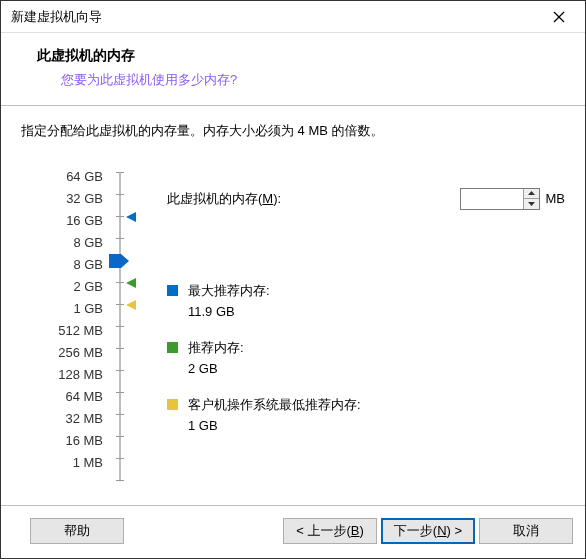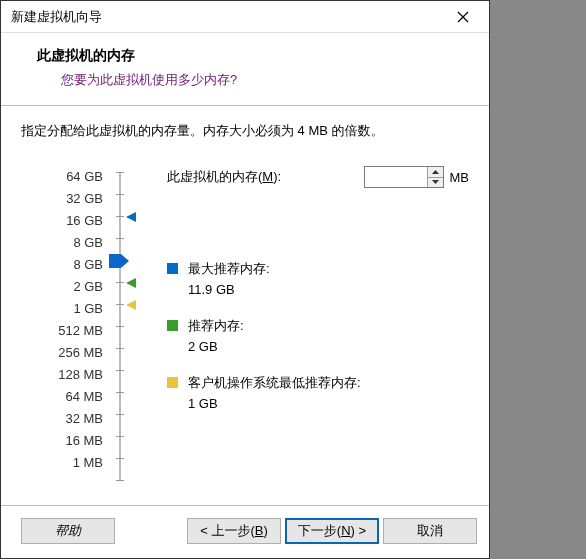--- a/index.html
+++ b/index.html
@@ -3,21 +3,21 @@
 <meta charset="utf-8">
 <style>
   * { box-sizing: border-box; }
   html, body { margin: 0; padding: 0; }
   body {
     font-family: "Microsoft YaHei", "Segoe UI", sans-serif;
     font-size: 12px;
     background: #888;
   }
   .window {
-    width: 490px;
+    width: 586px;
     height: 559px;
     background: #fff;
     border: 1px solid #333;
     position: relative;
     display: flex;
     flex-direction: column;
   }
   .titlebar {
     height: 32px;
     display: flex;
@@ -46,35 +46,35 @@
   }
   .header-title {
     font-size: 14px;
     font-weight: bold;
     color: #000;
   }
   .header-sub {
     margin-top: 6px;
     padding-left: 24px;
     font-size: 13px;
-    color: #701a75;
+    color: #8b5cf6;
   }
   .body {
     flex: 1;
     padding: 16px 20px 10px 20px;
     font-size: 13px;
     color: #000;
     position: relative;
   }
   .instruction {
     margin-bottom: 26px;
   }
   .content-row {
     display: flex;
-    align-items: flex-start;
+    align-items: center;
   }
   .scale-col {
     width: 92px;
     position: relative;
   }
   .scale-label {
     text-align: right;
     padding-right: 10px;
     height: 22px;
     line-height: 22px;
@@ -188,21 +188,21 @@
     font-size: 13px;
     font-family: inherit;
     cursor: pointer;
     margin-left: 4px;
   }
   .btn.primary {
     border: 2px solid #0a66b3;
     height: 26px;
     line-height: 20px;
   }
-  .btn.help { margin-left: 8px; font-style: italic; }
+  .btn.help { margin-left: 17px; }
   .underline { text-decoration: underline; }
 </style>
 </head>
 <body>
 
 <div class="window">
 
   <div class="titlebar">
     <div class="title">新建虚拟机向导</div>
     <div class="close-btn">

